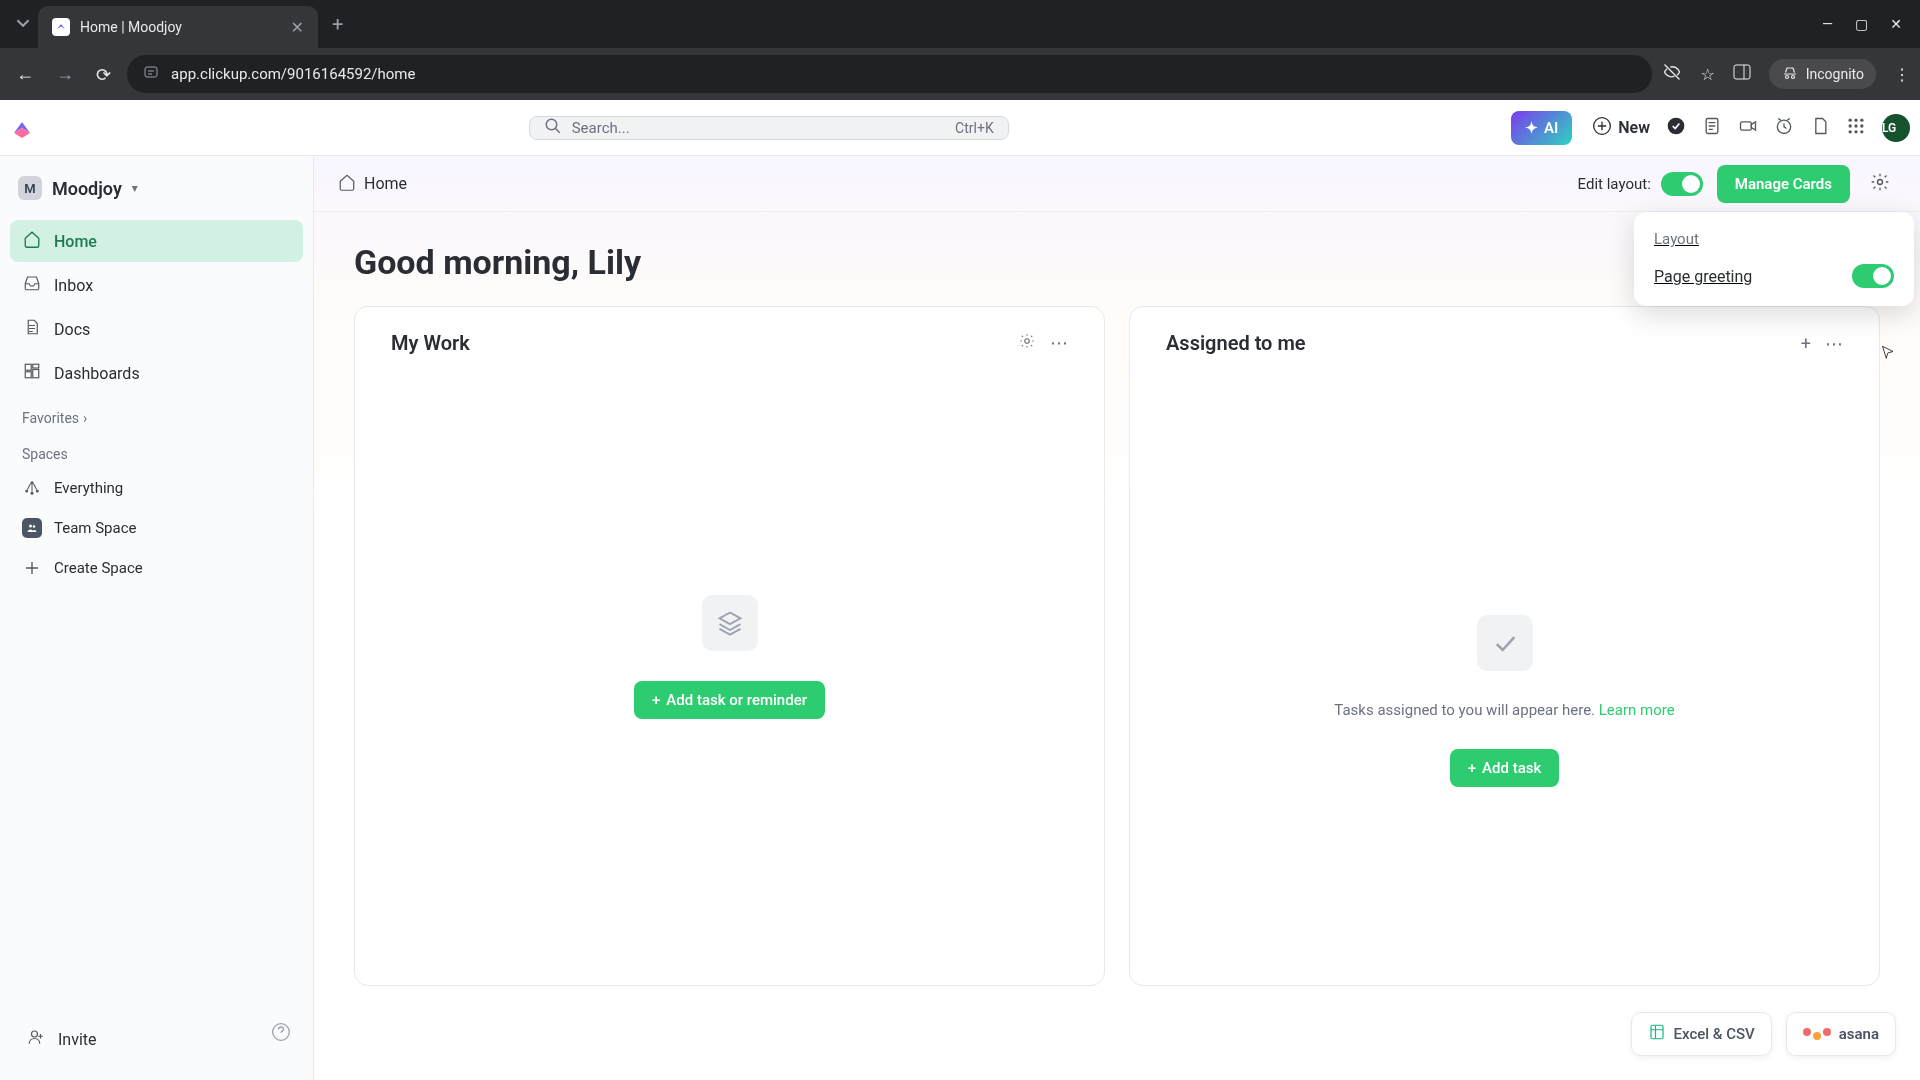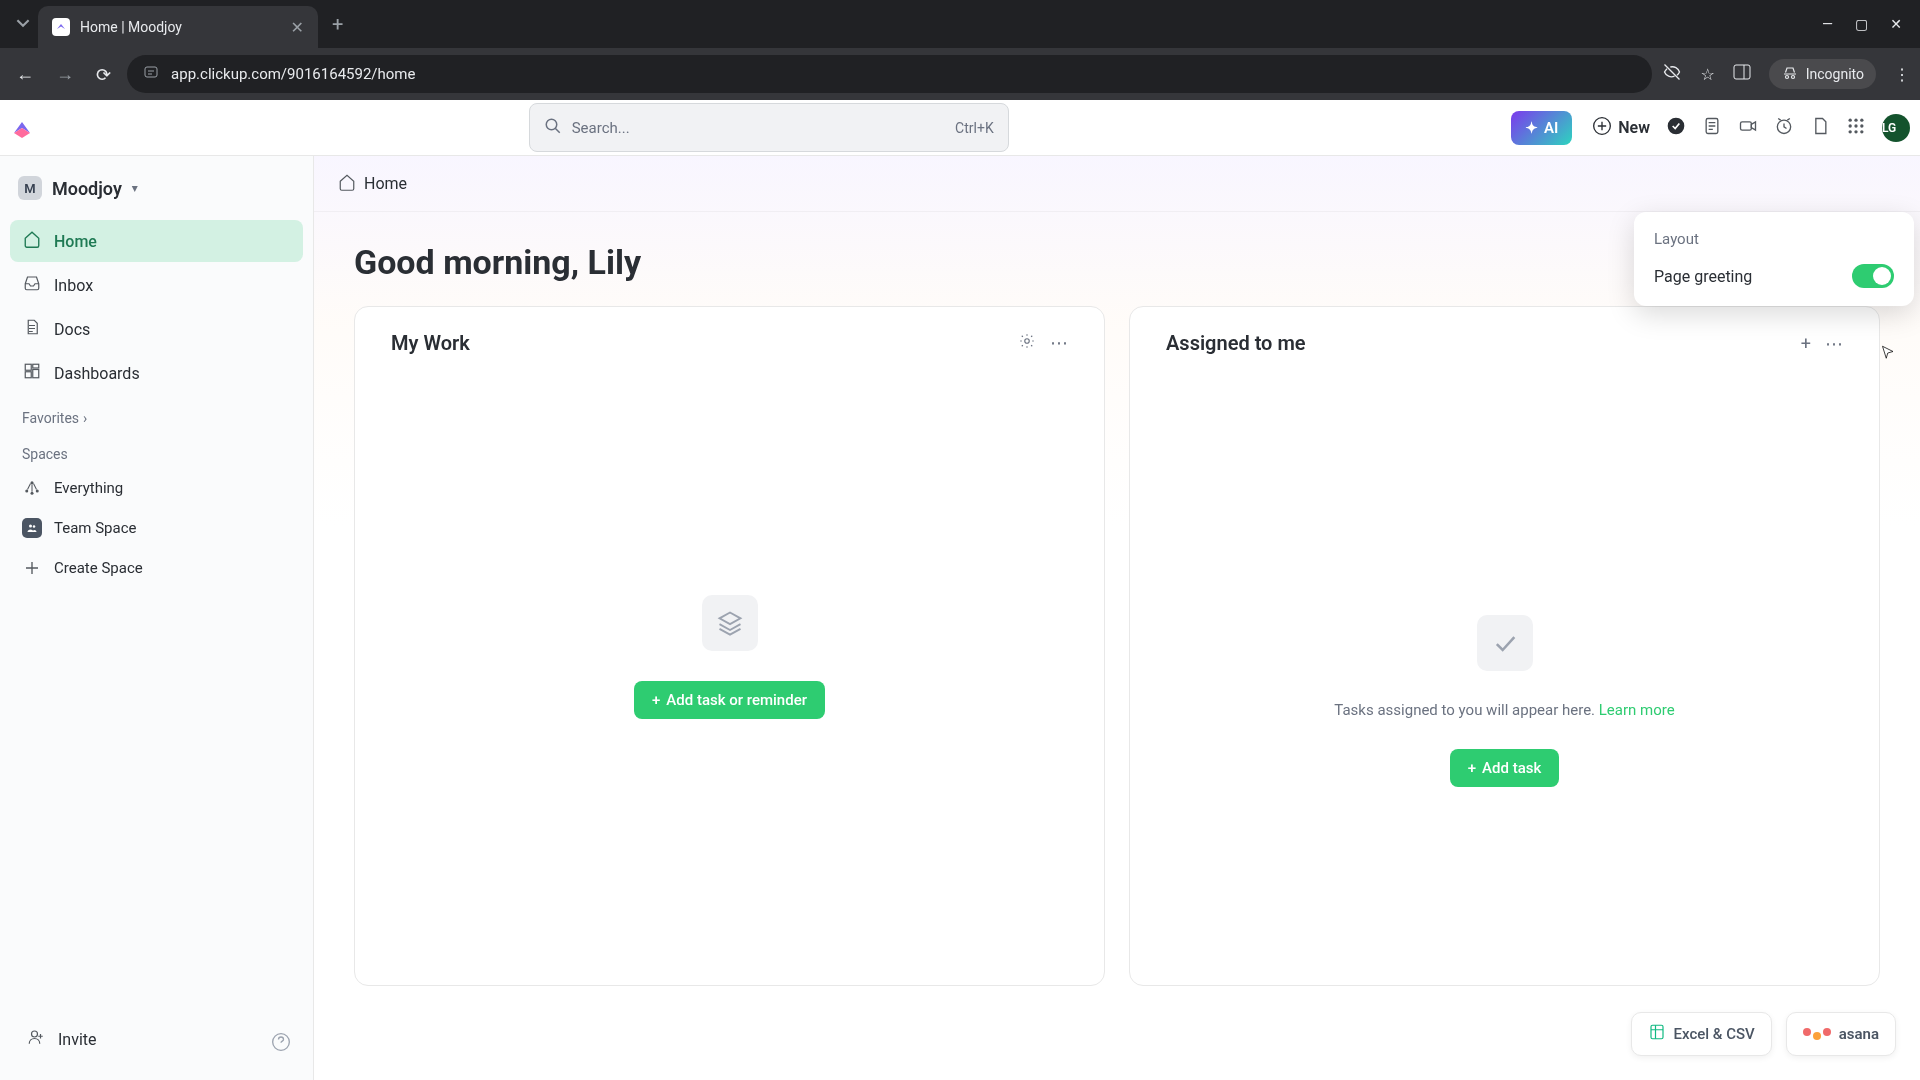--- a/index.html
+++ b/index.html
@@ -22,21 +22,21 @@
 .nav-btn.active{color:#e8eaed;}
 .url-bar { flex: 1; background: #202124; border-radius: 24px; height: 38px; display: flex; align-items: center; padding: 0 16px; color: #9aa0a6; font-size: 15px; gap:12px;}
 .url-bar .url-text{color:#e8eaed;}
 .toolbar-icons { display: flex; gap: 18px; align-items: center; color: #e8eaed; }
 .incognito-badge { display: flex; align-items: center; gap: 7px; background:#4a4a4d; padding:6px 12px; border-radius:18px; font-size:14px;}
 
 
 .app-header { height: 56px; background: #fff; border-bottom: 1px solid #e8e8e8; display: flex; align-items: center; padding: 0 10px; gap: 10px; }
 .logo { width: 24px; height: 24px; }
 .logo svg{width:24px;height:24px;}
-.search-box { margin-left: auto; margin-right: auto; width: 480px; height: 49px; background: #f1f2f4; border: 1px solid #d6d9dc; border-radius: 8px; display: flex; align-items: center; padding: 0 14px; gap: 10px; color: #6b7280; font-size: 15px; }
+.search-box { margin-left: auto; margin-right: auto; width: 480px; height: 24px; background: #f1f2f4; border: 1px solid #d6d9dc; border-radius: 8px; display: flex; align-items: center; padding: 0 14px; gap: 10px; color: #6b7280; font-size: 15px; }
 .search-box .shortcut { margin-left: auto; color: #6b7280; font-size: 14px; }
 .ai-badge { background: linear-gradient(135deg,#7c3aed,#2dd4bf); color: #fff; padding: 8px 14px; border-radius: 8px; font-size: 15px; font-weight:600; display:flex; align-items:center; gap:6px; margin-left:8px;}
 .header-actions { display: flex; align-items: center; gap: 16px; margin-left:10px;}
 .new-btn { display: flex; align-items: center; gap: 6px; font-size: 16px; font-weight: 600; color: #2a2e34; }
 .header-icon { color: #54595f; font-size: 18px; }
 .avatar { width: 28px; height: 28px; border-radius: 50%; background: #14532d; color: #fff; display: flex; align-items: center; justify-content: flex-start; font-size: 12px; font-weight:600;}
 
 
 .app-body { display: flex; height: calc(1080px - 48px - 52px - 56px); }
 
@@ -50,21 +50,21 @@
 .nav-item { display: flex; align-items: center; gap: 12px; padding: 10px 12px; border-radius: 8px; color: #2a2e34; font-size: 16px; margin-bottom: 2px; }
 .nav-item.active { background: #d3f1e3; color: #1f7a54; font-weight: 500; }
 .nav-item .icon { width: 20px; text-align: center; color: #54595f; }
 .nav-item.active .icon{color:#1f7a54;}
 
 .section-label { font-size: 14px; color: #6b7280; padding: 14px 12px 6px; display:flex; align-items:center; gap:4px;}
 .space-item { display: flex; align-items: center; gap: 12px; padding: 10px 12px; color: #2a2e34; font-size: 15px; }
 .space-icon { width: 20px; height: 20px; display: flex; align-items: center; justify-content: center; }
 .space-badge{width:20px;height:20px;border-radius:5px;background:#4b5563;color:#fff;display:flex;align-items:center;justify-content:center;font-size:11px;}
 
-.sidebar-footer{margin-top:auto;display:flex;align-items:flex-end;justify-content:space-between;padding:10px 12px;}
+.sidebar-footer{margin-top:auto;display:flex;align-items:flex-start;justify-content:space-between;padding:10px 12px;}
 
 
 .main { flex: 1; position: relative; background: linear-gradient(180deg, rgba(236,229,255,0.35) 0%, rgba(255,242,230,0.25) 18%, #fff 40%); overflow:hidden;}
 .main-header { height: 56px; display: flex; align-items: center; padding: 0 24px; border-bottom: 1px solid rgba(0,0,0,0.04);}
 .breadcrumb { display: flex; align-items: center; gap: 8px; color: #2a2e34; font-size: 16px; }
 .main-header-actions { margin-left: auto; display: flex; align-items: center; gap: 14px; }
 .edit-layout { display: flex; align-items: center; gap: 10px; font-size: 15px; color: #2a2e34; }
 .toggle { width: 42px; height: 24px; background: #2ecc71; border-radius: 12px; position: relative; }
 .toggle::after { content: ""; position: absolute; right: 3px; top: 3px; width: 18px; height: 18px; background: #fff; border-radius: 50%; }
 .manage-cards-btn { background: #2ecc71; color: #fff; padding: 10px 18px; border-radius: 8px; font-size: 15px; font-weight: 600; }
@@ -78,21 +78,21 @@
 .card-title { font-size: 20px; font-weight: 600; color: #2a2e34; }
 .card-actions { display: flex; gap: 14px; color: #6b7280; font-size:18px;}
 
 .empty-state { display: flex; flex-direction: column; align-items: center; justify-content: center; padding-top: 220px; gap: 30px; }
 .empty-icon { width: 56px; height: 56px; background: #f1f2f4; border-radius: 10px; display: flex; align-items: center; justify-content: center; color: #9ca3af; font-size: 26px; }
 .empty-text { color: #6b7280; font-size: 15px; }
 .empty-text a { color: #2ecc71; text-decoration: none; }
 .add-btn { background: #2ecc71; color: #fff; padding: 10px 18px; border-radius: 8px; font-size: 15px; font-weight: 500; display: flex; align-items: center; gap: 6px; }
 
 
-.popover { position: absolute; top: 56px; right: 6px; width: 280px; background: #fff; border-radius: 12px; box-shadow: 0 8px 28px rgba(0,0,0,0.15); padding: 18px 20px; z-index: 10; }
+.popover { position: absolute; top: 56px; right: 6px; width: 280px; background: #fff; border-radius: 12px; box-shadow: 0 8px 28px rgba(0,0,0,0.15); padding: 18px 20px; z-index: 10; text-decoration: underline; }
 .popover-title { font-size: 15px; color: #6b7280; margin-bottom: 16px; }
 .popover-row { display: flex; align-items: center; justify-content: space-between; font-size: 16px; color: #2a2e34; }
 
 
 .cursor{position:absolute; top:132px; right:18px; font-size:16px; z-index:20; pointer-events:none;}
 
 
 .float-badges { position: absolute; bottom: 24px; right: 24px; display: flex; gap: 14px; }
 .float-badge { background: #fff; border: 1px solid #e8e8e8; border-radius: 10px; padding: 10px 16px; display: flex; align-items: center; gap: 8px; font-size: 15px; color: #4b5563; font-weight:500; box-shadow:0 2px 6px rgba(0,0,0,0.06);}
 .asana-dots{display:flex;gap:2px;}
@@ -350,20 +350,35 @@
   <div class="main">
     <div class="main-header">
       <div class="breadcrumb">
         <span>
           <svg width="18" height="18" viewBox="0 0 24 24">
               <path d="M3 11l9-8 9 8v10a2 2 0 01-2 2H5a2 2 0 01-2-2z" stroke="#54595f" stroke-width="1.6" fill="none"></path>
             </svg>
         </span>
         <span>Home</span>
       </div>
+      <div class="main-header-actions">
+        <div class="edit-layout">
+          <span>Edit layout:</span>
+          <div class="toggle"></div>
+        </div>
+        <div class="manage-cards-btn">
+          <span>Manage Cards</span>
+        </div>
+        <span class="settings-icon">
+          <svg width="20" height="20" viewBox="0 0 24 24">
+              <circle cx="12" cy="12" r="3" stroke="#54595f" stroke-width="1.6" fill="none"></circle>
+              <path d="M12 2v3M12 19v3M4.2 4.2l2.1 2.1M17.7 17.7l2.1 2.1M2 12h3M19 12h3M4.2 19.8l2.1-2.1M17.7 6.3l2.1-2.1" stroke="#54595f" stroke-width="1.6"></path>
+            </svg>
+        </span>
+      </div>
     </div>
 
     <div class="greeting">Good morning, Lily</div>
 
     <div class="cards">
 
       <div class="card">
         <div class="card-header">
           <span class="card-title">My Work</span>
           <div class="card-actions">

